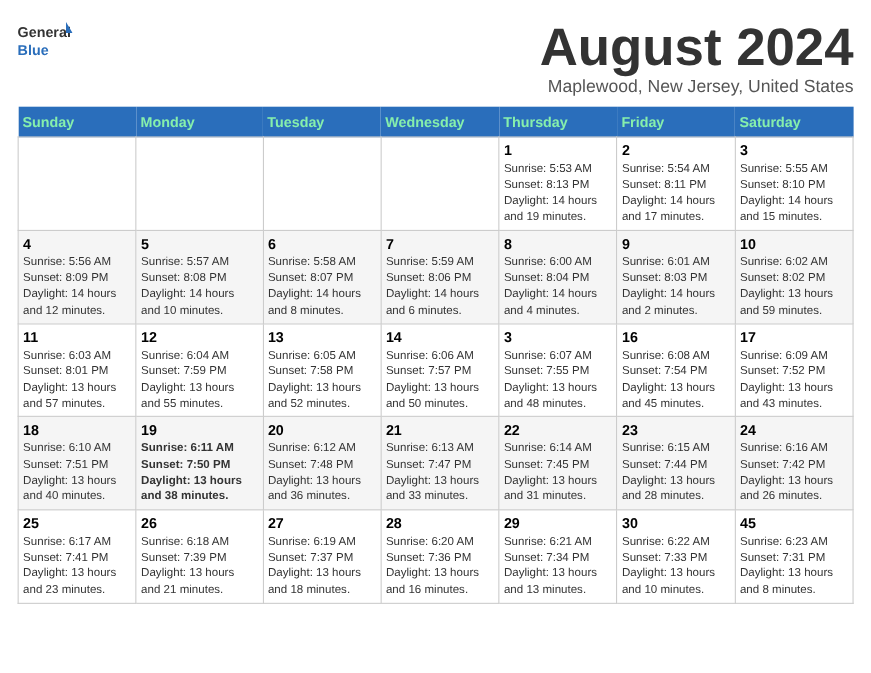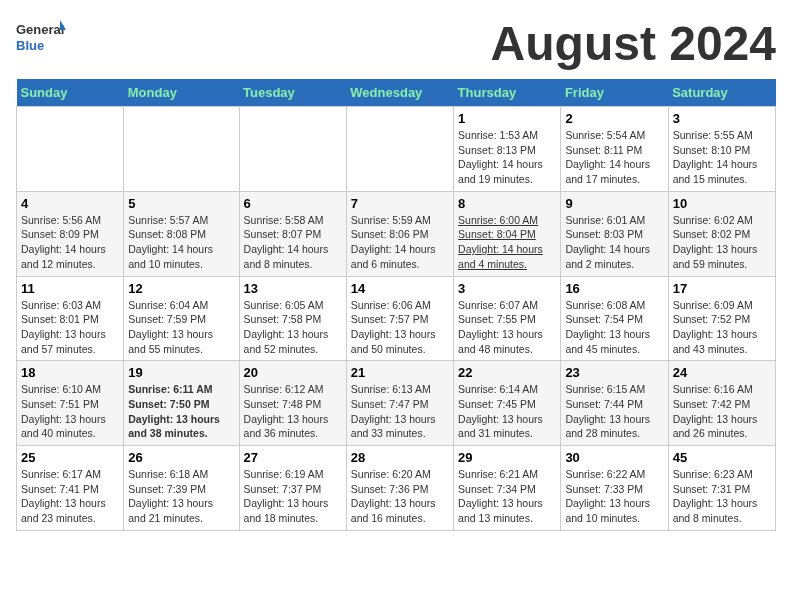--- a/index.html
+++ b/index.html
@@ -81,20 +81,21 @@
 <div class="header-area">
   <div class="logo">
   <svg width="50" height="40" viewBox="0 0 50 40">
     <text x="0" y="18" font-size="13" font-weight="bold" fill="#333" font-family="Arial">General</text>
     <polygon points="44,4 50,14 44,14" fill="#2a6ebb"></polygon>
     <text x="0" y="34" font-size="13" font-weight="bold" fill="#2a6ebb" font-family="Arial">Blue</text>
   </svg>
 </div>
   <div class="title-area">
     <div class="main-title">August 2024</div>
+    <div class="subtitle">Maplewood, New Jersey, United States</div>
   </div>
 </div>
 
 <table>
   <thead>
     <tr>
     <th>Sunday</th>
         <th>Monday</th>
         <th>Tuesday</th>
         <th>Wednesday</th>
@@ -102,21 +103,21 @@
         <th>Friday</th>
         <th>Saturday</th>
       </tr>
   </thead>
   <tbody id="calendar-body">
   <tr>
         <td class="empty-cell"></td>
         <td class="empty-cell"></td>
         <td class="empty-cell"></td>
         <td class="empty-cell"></td>
-        <td><span class="day-number">1</span><span class="day-info" style="white-space: pre-line;">Sunrise: 1:53 AM
+        <td><span class="day-number">1</span><span class="day-info" style="white-space: pre-line;">Sunrise: 5:53 AM
 Sunset: 8:13 PM
 Daylight: 14 hours
 and 19 minutes.</span></td>
         <td><span class="day-number">2</span><span class="day-info" style="white-space: pre-line;">Sunrise: 5:54 AM
 Sunset: 8:11 PM
 Daylight: 14 hours
 and 17 minutes.</span></td>
         <td><span class="day-number">3</span><span class="day-info" style="white-space: pre-line;">Sunrise: 5:55 AM
 Sunset: 8:10 PM
 Daylight: 14 hours
@@ -132,21 +133,21 @@
 Daylight: 14 hours
 and 10 minutes.</span></td>
         <td><span class="day-number">6</span><span class="day-info" style="white-space: pre-line;">Sunrise: 5:58 AM
 Sunset: 8:07 PM
 Daylight: 14 hours
 and 8 minutes.</span></td>
         <td><span class="day-number">7</span><span class="day-info" style="white-space: pre-line;">Sunrise: 5:59 AM
 Sunset: 8:06 PM
 Daylight: 14 hours
 and 6 minutes.</span></td>
-        <td><span class="day-number">8</span><span class="day-info" style="white-space: pre-line; text-decoration: underline;">Sunrise: 6:00 AM
+        <td><span class="day-number">8</span><span class="day-info" style="white-space: pre-line;">Sunrise: 6:00 AM
 Sunset: 8:04 PM
 Daylight: 14 hours
 and 4 minutes.</span></td>
         <td><span class="day-number">9</span><span class="day-info" style="white-space: pre-line;">Sunrise: 6:01 AM
 Sunset: 8:03 PM
 Daylight: 14 hours
 and 2 minutes.</span></td>
         <td><span class="day-number">10</span><span class="day-info" style="white-space: pre-line;">Sunrise: 6:02 AM
 Sunset: 8:02 PM
 Daylight: 13 hours

